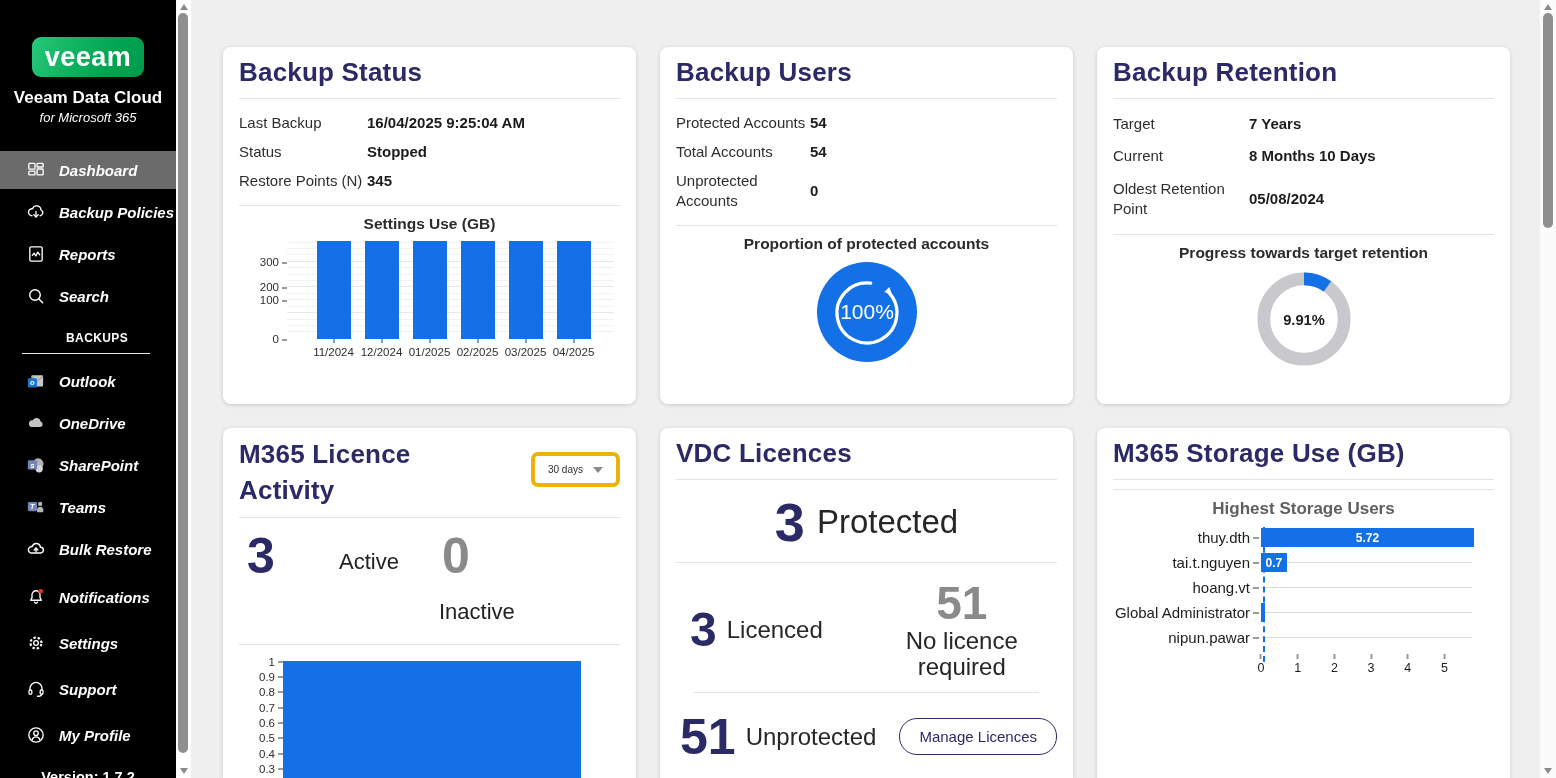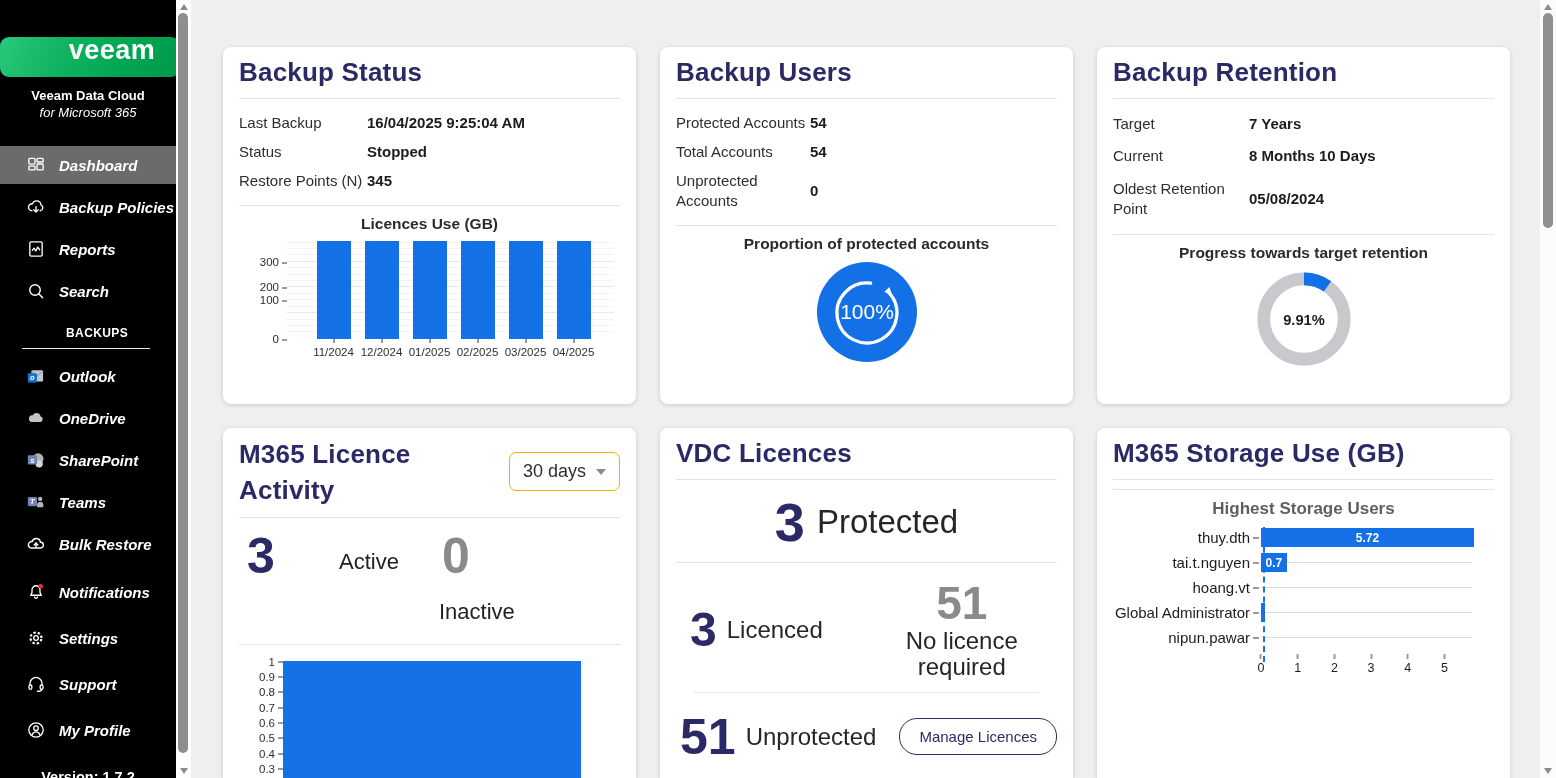--- a/index.html
+++ b/index.html
@@ -1,25 +1,25 @@
 <!DOCTYPE html>
 <html><head>
 <meta charset="utf-8">
 <style>
   html,body{margin:0;padding:0;background:#efefef;}
   body{width:1556px;height:778px;position:relative;overflow:hidden;
        font-family:"Liberation Sans",sans-serif;-webkit-font-smoothing:antialiased;}
 
   
   .sidebar{position:absolute;left:0;top:0;width:176px;height:778px;background:#000;color:#fff;z-index:2;}
-  .logo-box{margin:37px auto 0;width:136px;height:40px;border-radius:9px;
+  .logo-box{margin:37px auto 0;width:112px;height:40px;border-radius:9px;
     background:linear-gradient(112deg,#28c97b 0%,#0fb25f 38%,#00a551 70%,#009a4a 100%);
-    display:flex;align-items:flex-start;justify-content:center;padding-left:44px;}
+    display:flex;align-items:center;justify-content:center;}
   .logo-box span{font-size:27px;font-weight:700;letter-spacing:.5px;color:#fff;line-height:1;}
-  .product-name{text-align:center;font-size:13px;font-weight:700;margin-top:11px;}
+  .product-name{text-align:center;font-size:17px;font-weight:700;margin-top:11px;}
   .product-sub{text-align:center;font-size:13px;font-style:italic;margin-top:2px;}
   nav{display:block;font-style:italic;}
   #nav-main{margin-top:26px;}
   .nav-item{display:flex;align-items:center;gap:13px;height:38px;padding-left:26px;
     font-size:15px;font-weight:700;cursor:pointer;margin-bottom:4px;white-space:nowrap;}
   .nav-item.active{background:#6b6b6b;}
   .nav-icon{width:20px;height:20px;flex:0 0 20px;position:relative;}
   .nav-icon svg{width:20px;height:20px;display:block;}
   .section-label{padding-left:22px;font-size:12px;font-weight:700;margin-top:16px;letter-spacing:.4px;margin-left:44px;}
   .section-divider{border:none;border-top:1px solid #e8e8e8;margin:8px 26px 8px 22px;}
@@ -70,22 +70,22 @@
   .vcol-tick{width:2px;height:4px;background:#9a9a9a;}
   .vxlabels{display:flex;justify-content:center;margin-top:3px;}
   .vxlabels span{width:48px;text-align:center;font-size:11.5px;color:#2e2e2e;}
 
   
   .center-wrap{display:flex;justify-content:center;margin-top:8px;}
 
   
   .la-header{display:flex;justify-content:space-between;align-items:flex-start;}
   .la-header .card-title{max-width:230px;line-height:36px;}
-  .select-btn{margin-top:16px;border:1px solid #eab308;border-radius:7px;background:#fff;
-    padding:8px 13px;font-size:18px;color:#2e2e2e;display:flex;align-items:center;gap:10px;cursor:pointer;
+  .select-btn{margin-top:16px;border:4px solid #eab308;border-radius:7px;background:#fff;
+    padding:8px 13px;font-size:10px;color:#2e2e2e;display:flex;align-items:center;gap:10px;cursor:pointer;
     font-family:"Liberation Sans",sans-serif;}
   .caret{width:0;height:0;border-left:5px solid transparent;border-right:5px solid transparent;border-top:6px solid #8a8a8a;}
   .la-stats{position:relative;height:108px;}
   .la-num{position:absolute;font-size:50px;font-weight:700;line-height:1;}
   .la-num.active{left:8px;top:4px;color:#2c2a66;}
   .la-num.inactive{left:203px;top:4px;color:#8a8a8a;}
   .la-lbl{position:absolute;font-size:22px;color:#222;}
   .la-lbl.active{left:100px;top:22px;}
   .la-lbl.inactive{left:200px;top:72px;}
   .la-chart{display:flex;margin-top:6px;height:126px;}
@@ -318,21 +318,21 @@
           <div class="info-row">
             <span>Status</span>
             <span class="info-value">Stopped</span>
           </div>
           <div class="info-row">
             <span>Restore Points (N)</span>
             <span class="info-value">345</span>
           </div>
         </div>
       <hr class="divider">
-      <div class="chart-title">Licences Use (GB)</div>
+      <div class="chart-title">Settings Use (GB)</div>
       <div id="storage-chart" class="vchart">
           <div class="vchart-y">
             <div class="vchart-ylbl" style="bottom: -2px;">0</div>
             <div class="vchart-ylbl" style="bottom: 37px;">100</div>
             <div class="vchart-ylbl" style="bottom: 49.2821px;">200</div>
             <div class="vchart-ylbl" style="bottom: 74.9231px;">300</div>
           </div>
           <div class="vchart-plot">
             <div class="vgrid" style="bottom: 10.4103px; background: rgb(243, 243, 243);"></div>
             <div class="vgrid" style="bottom: 16.8205px; background: rgb(243, 243, 243);"></div>

